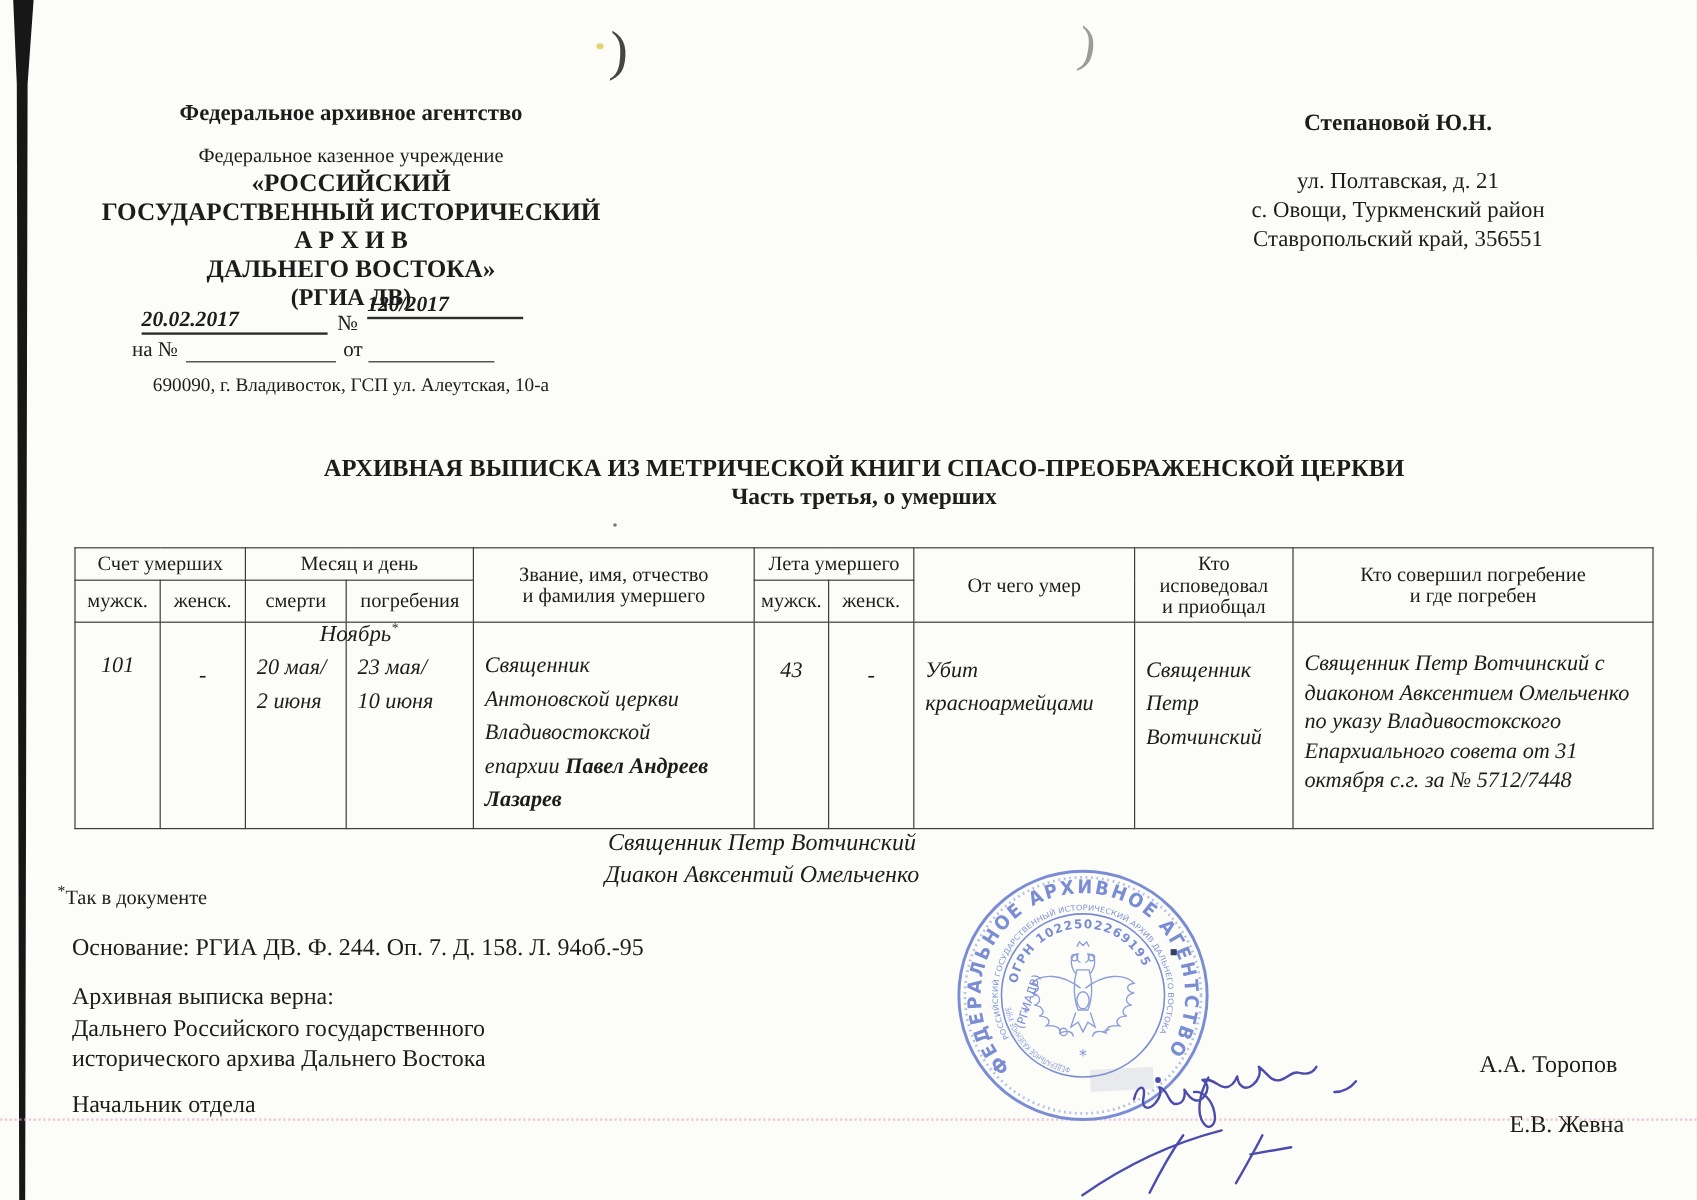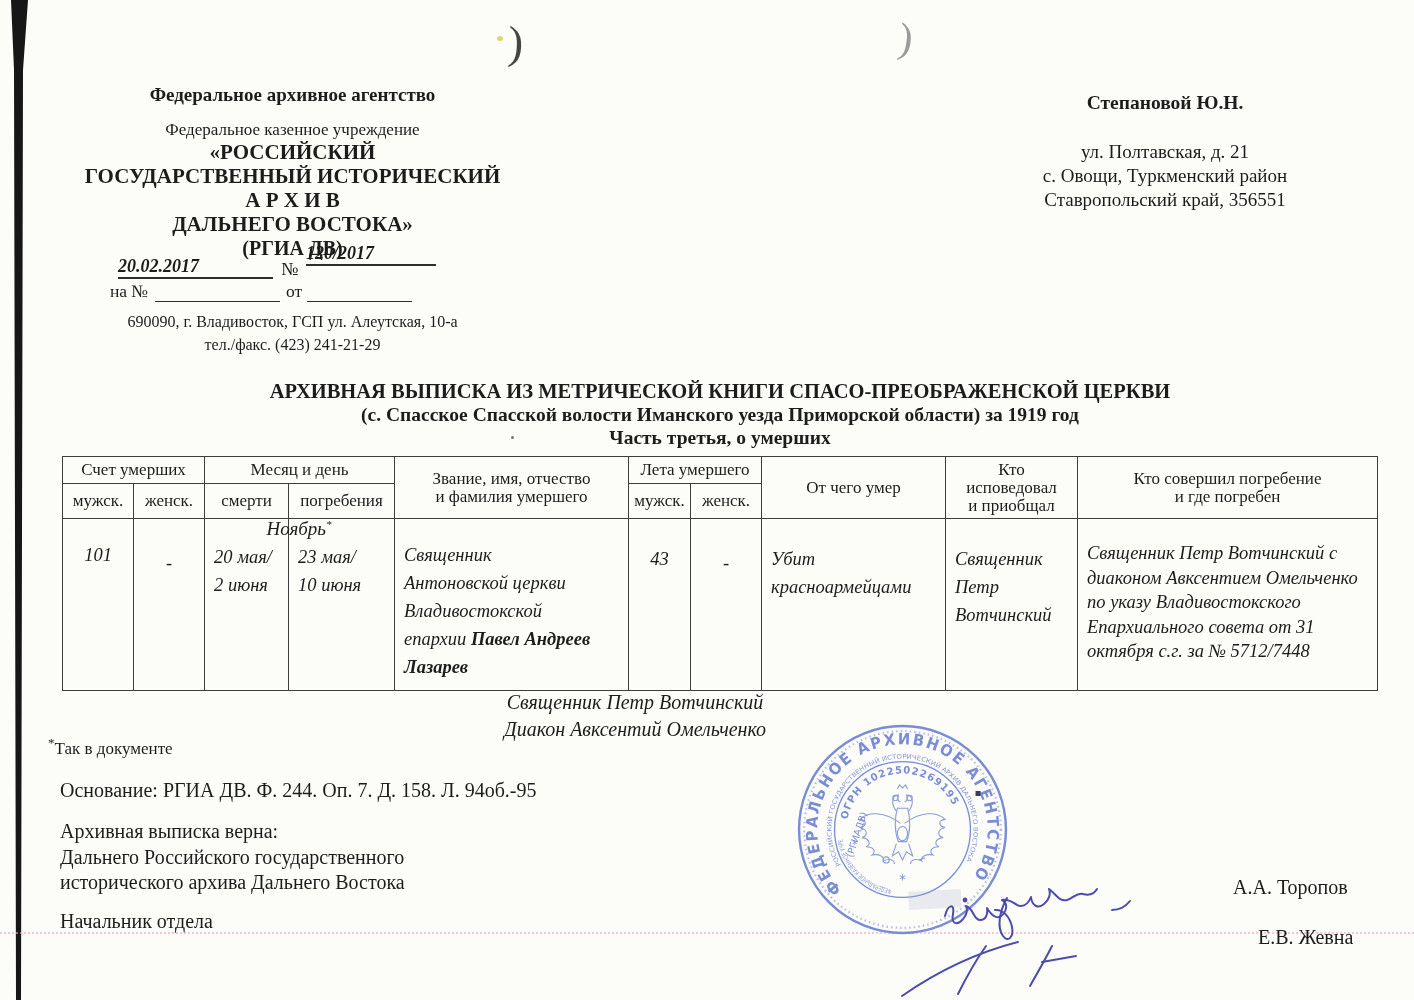--- a/index.html
+++ b/index.html
@@ -81,34 +81,32 @@
 
   <span class="abs fld" style="left:118px;top:256px;width:155px;">20.02.2017</span>
   <span class="abs" style="left:281px;top:259px;font-size:18px;">№</span>
   <span class="abs fld" style="left:306px;top:243px;width:130px;">120/2017</span>
   <span class="abs" style="left:110px;top:281px;font-size:17.5px;">на №</span>
   <span class="abs uline" style="left:155px;top:283px;width:125px;"></span>
   <span class="abs" style="left:286px;top:281px;font-size:17.5px;">от</span>
   <span class="abs uline" style="left:307px;top:283px;width:105px;"></span>
 
   <div class="abs small" style="left:70px;top:313px;width:445px;text-align:center;">690090, г. Владивосток, ГСП ул. Алеутская, 10-а</div>
-  <div class="abs small" style="left:70px;top:336px;width:445px;text-align:center;">тел./факс. (423) 241-21-29</div>
 
   <div class="abs recipient">
     <div class="rname">Степановой Ю.Н.</div>
     <div class="raddr">
       <div>ул. Полтавская, д. 21</div>
       <div>с. Овощи, Туркменский район</div>
       <div>Ставропольский край, 356551</div>
     </div>
   </div>
 
   <div class="abs titleblk">
     <div class="t1">АРХИВНАЯ ВЫПИСКА ИЗ МЕТРИЧЕСКОЙ КНИГИ СПАСО-ПРЕОБРАЖЕНСКОЙ ЦЕРКВИ</div>
-    <div class="t2">(с. Спасское Спасской волости Иманского уезда Приморской области) за 1919 год</div>
     <div class="t2">Часть третья, о умерших</div>
   </div>
   <span class="abs dot-art"></span>
 
   <table class="grid">
     <colgroup>
       <col style="width:71px">
         <col style="width:71px">
         <col style="width:84px">
         <col style="width:106px">

